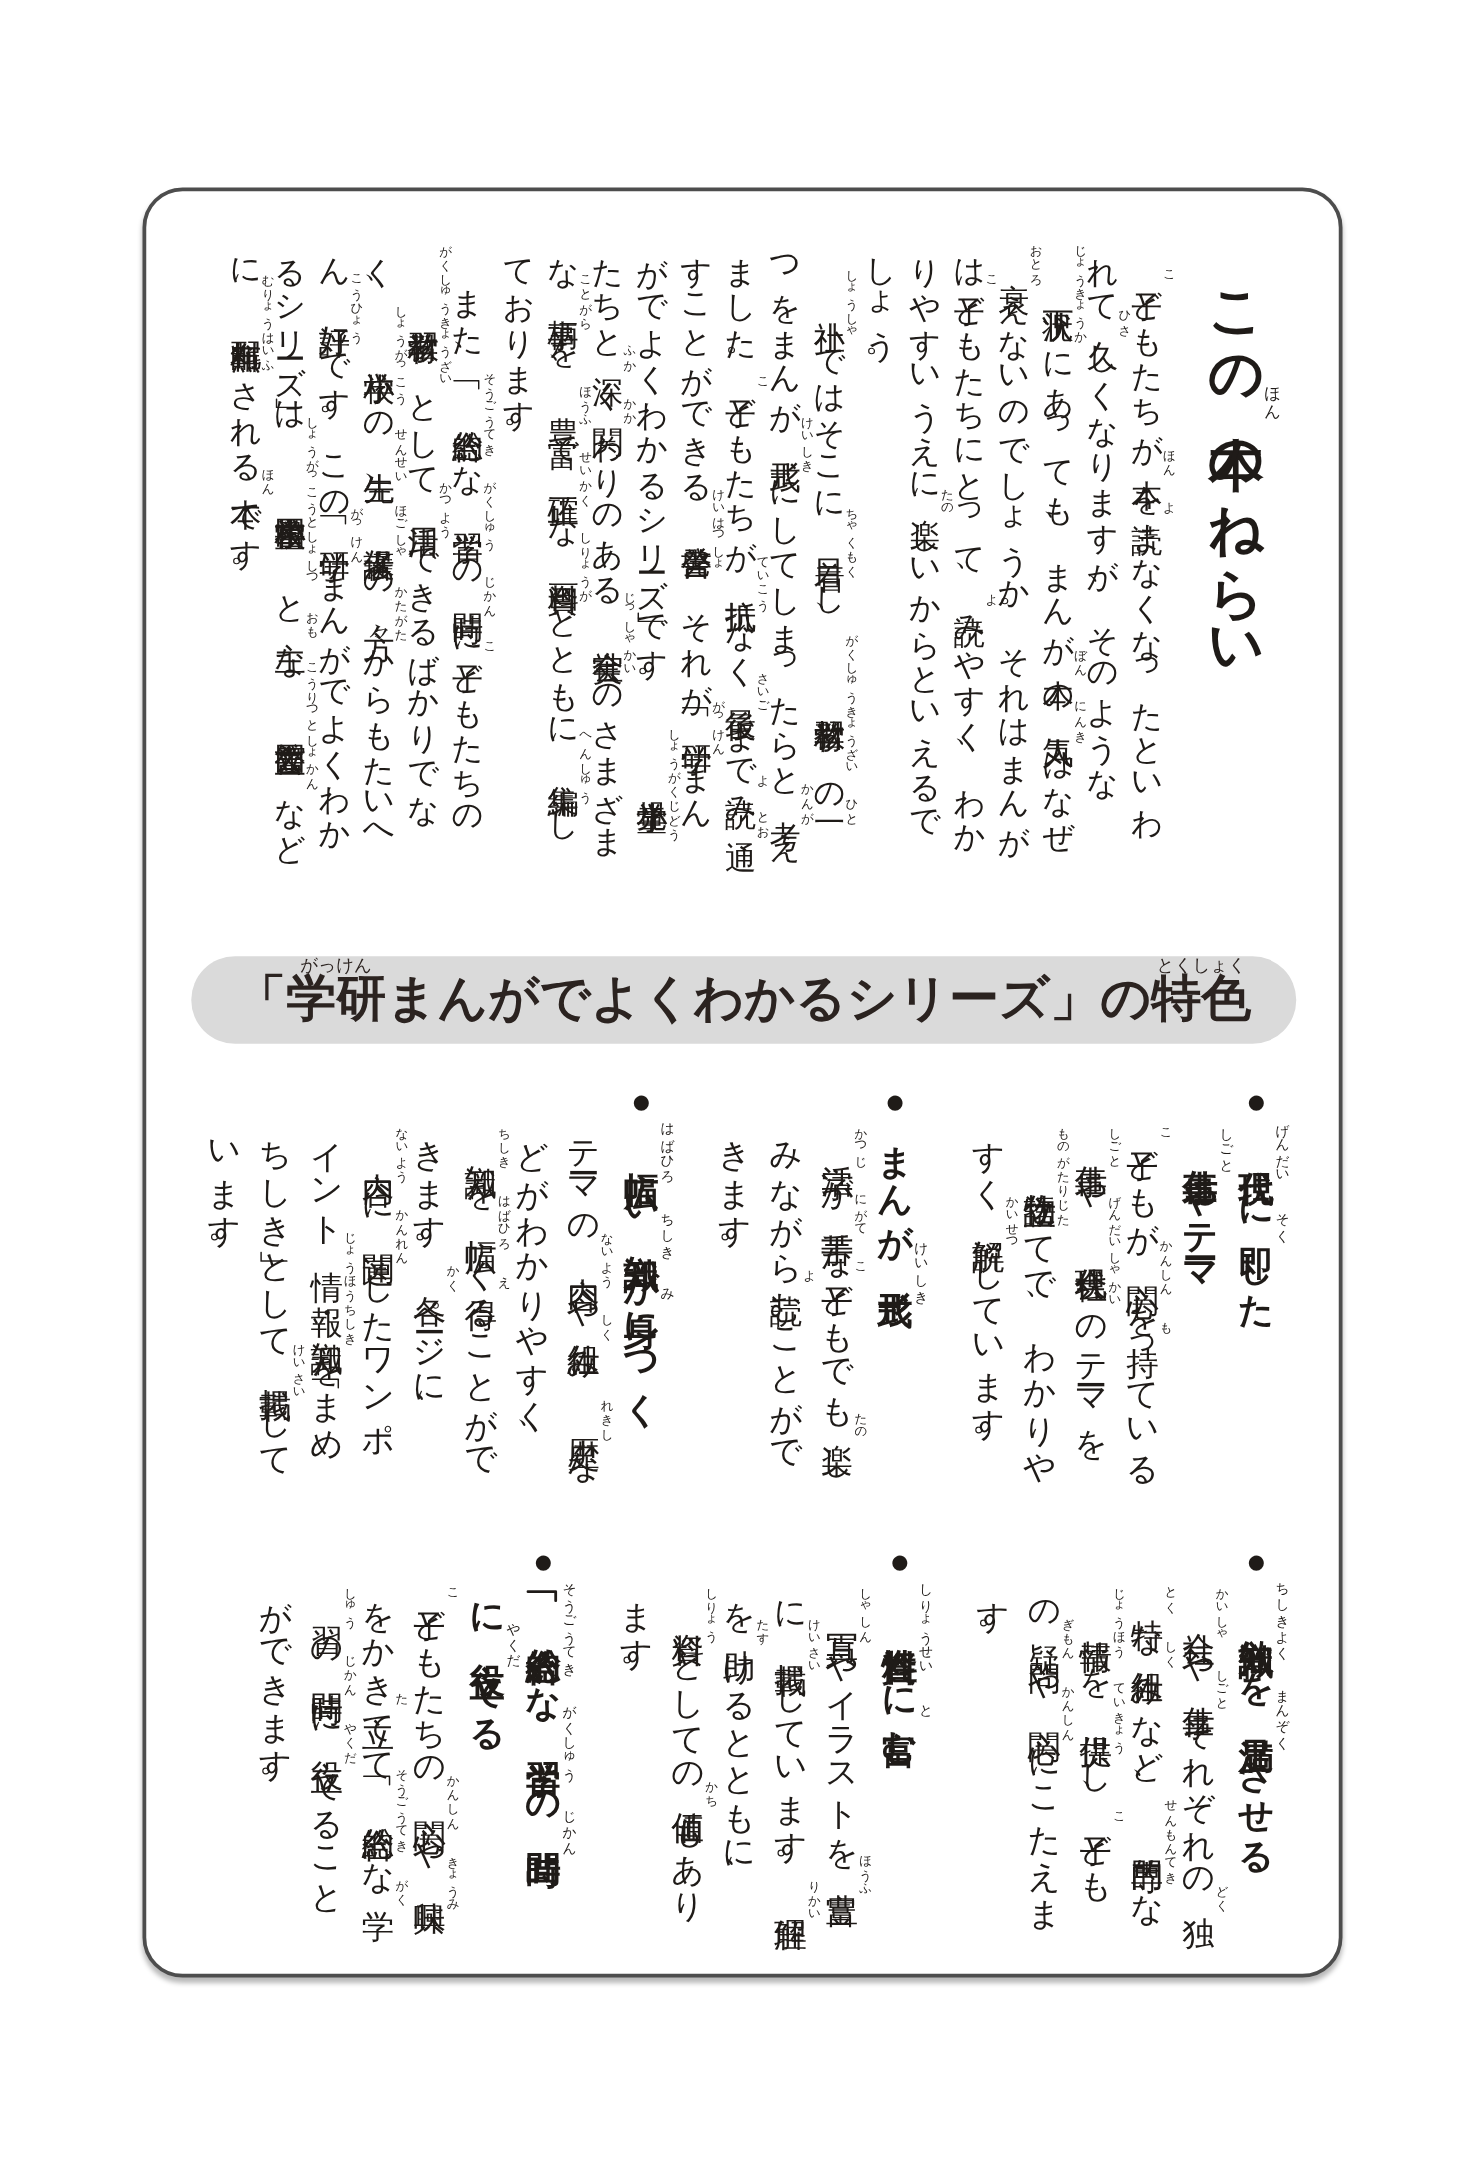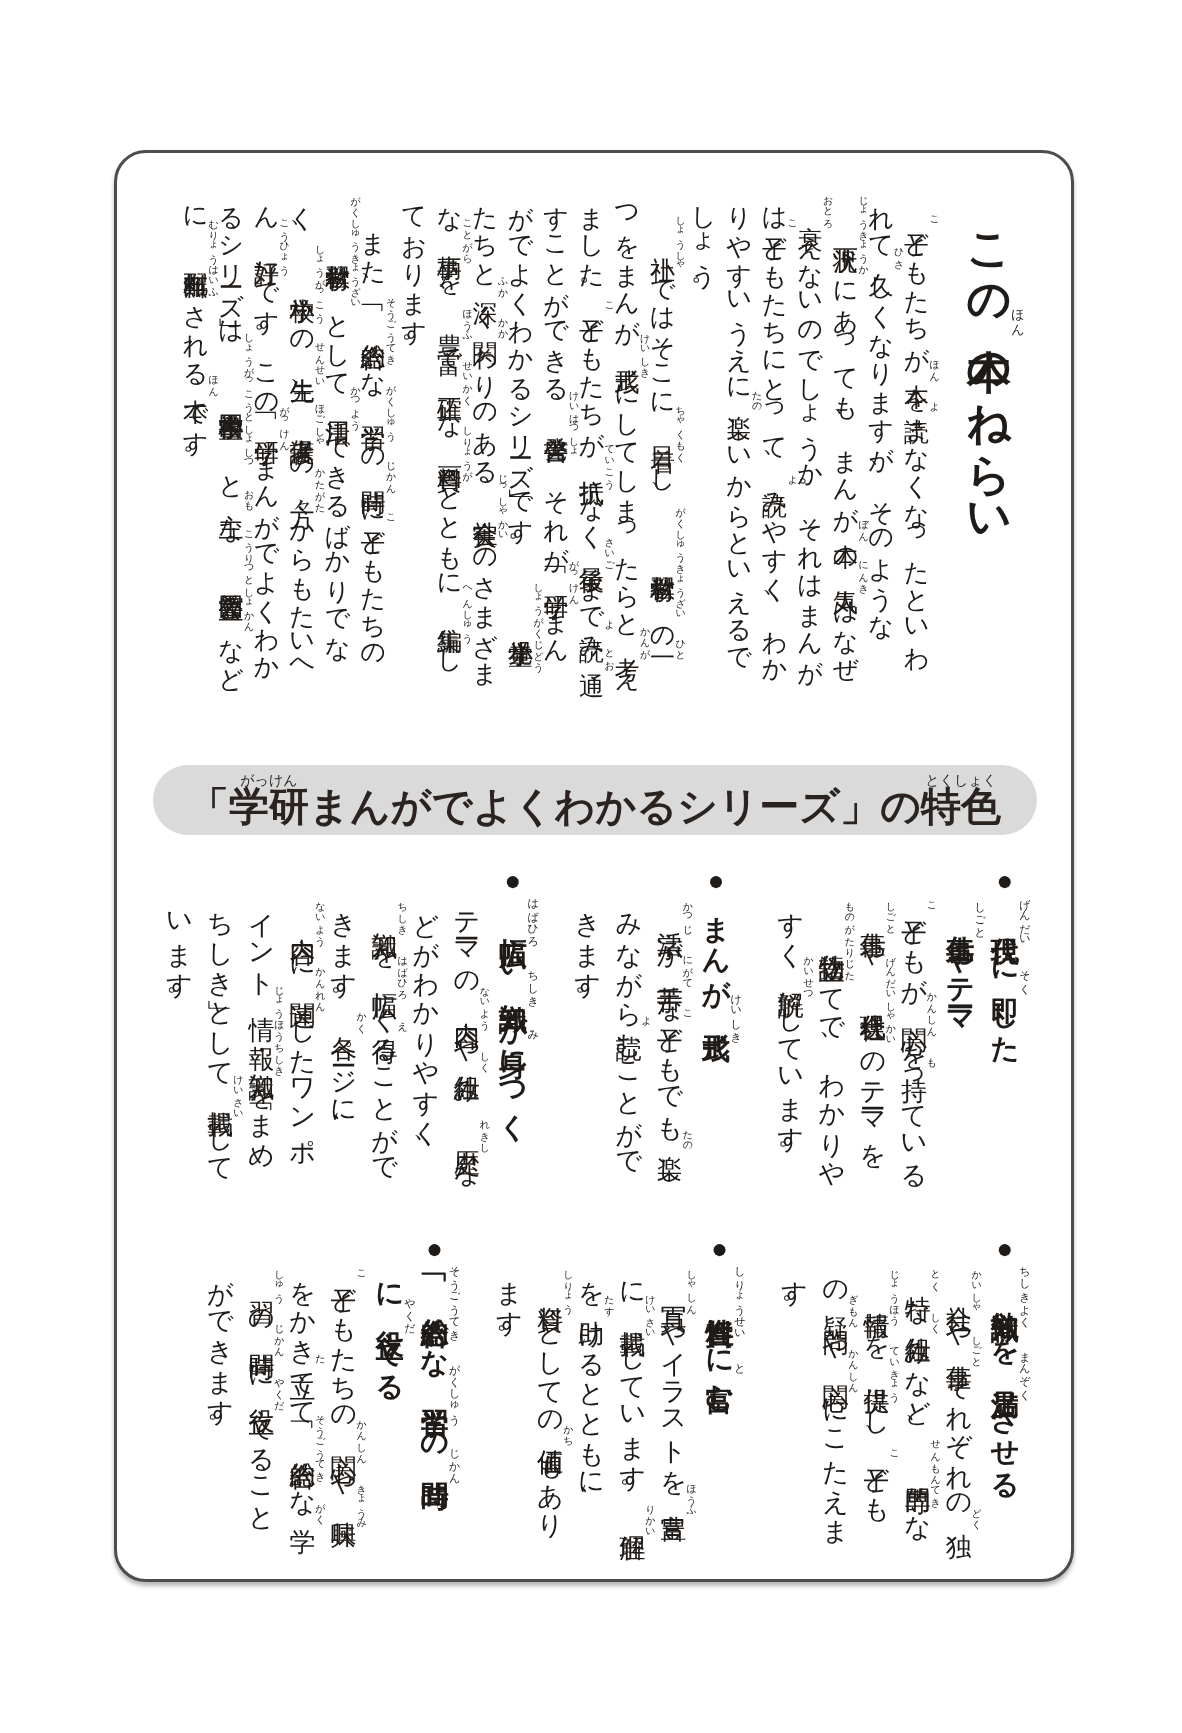--- a/index.html
+++ b/index.html
@@ -31,21 +31,21 @@
   }
   .aims h1 rt{font-size:13px;}
   .aims p{
     margin:0;font-size:25px;line-height:1.42;
   }
 
   
   .banner{
     position:absolute;top:612px;left:36px;right:34px;height:70px;
     background:#dadada;border-radius:35px;
-    display:flex;align-items:center;justify-content:center;
+    display:flex;align-items:flex-start;justify-content:center;
   }
   .banner h2{
     margin:0;padding-top:10px;
     font-family:"Liberation Sans", sans-serif;font-weight:bold;
     font-size:40px;color:#2b2320;line-height:1.05;
   }
   .banner rt{font-size:14px;}
 
   
   .band{position:absolute;left:36px;right:40px;}

